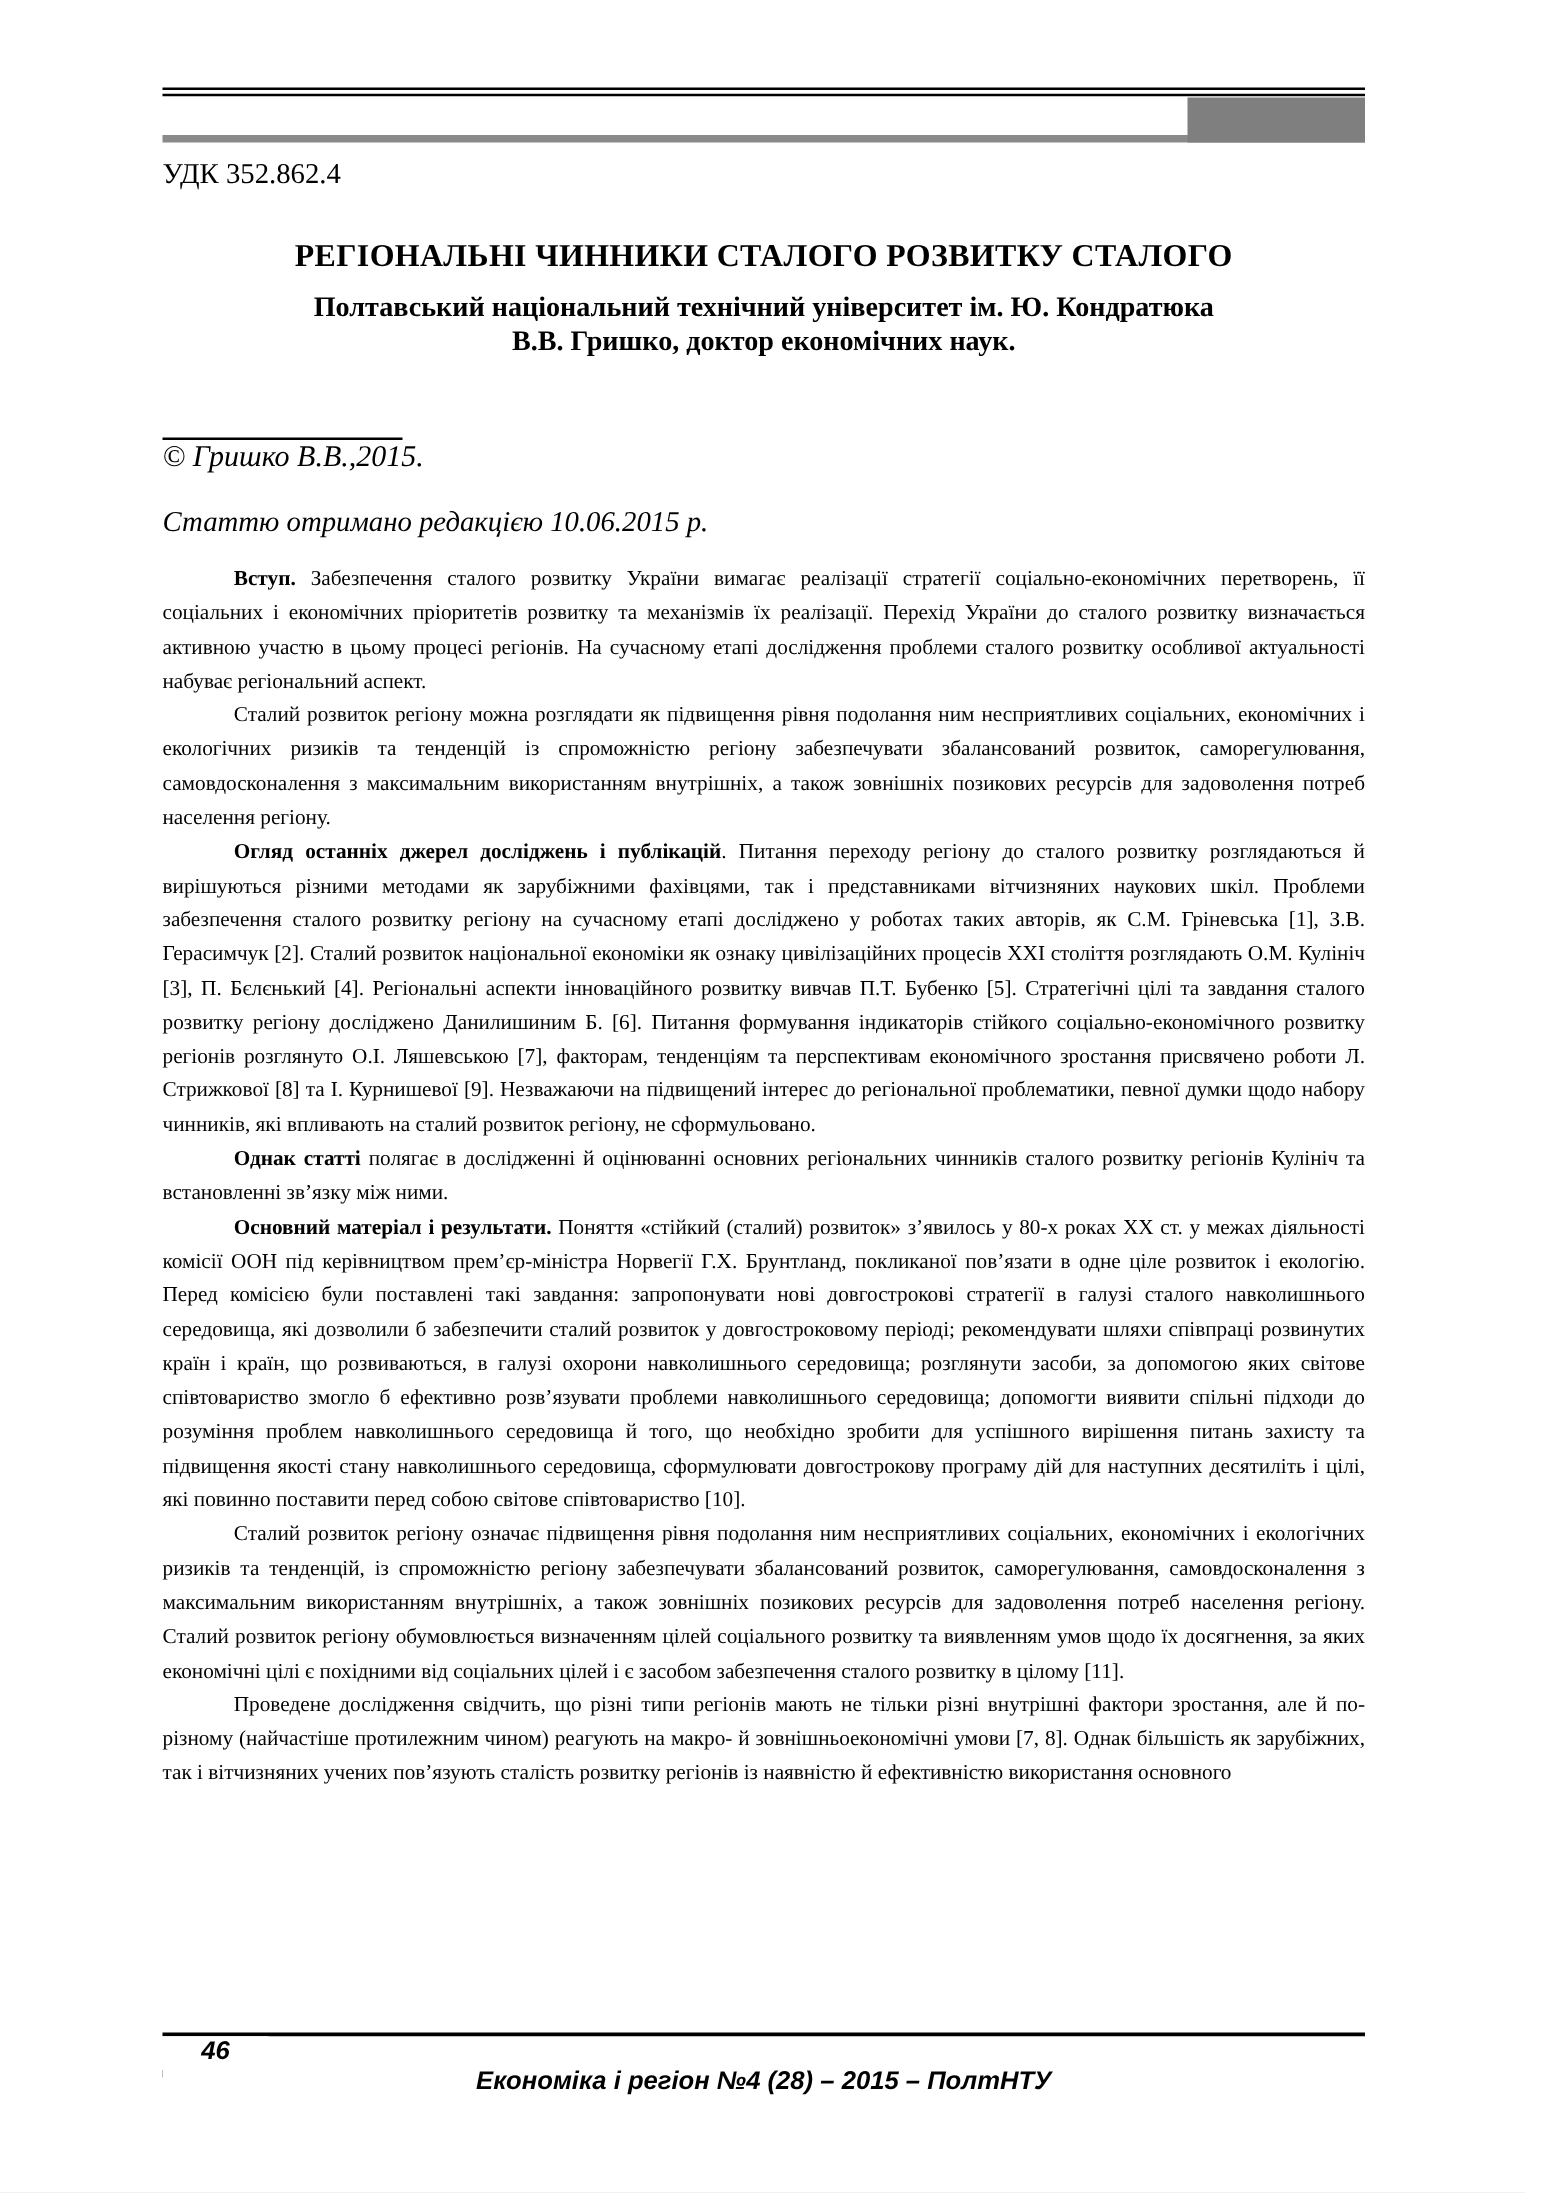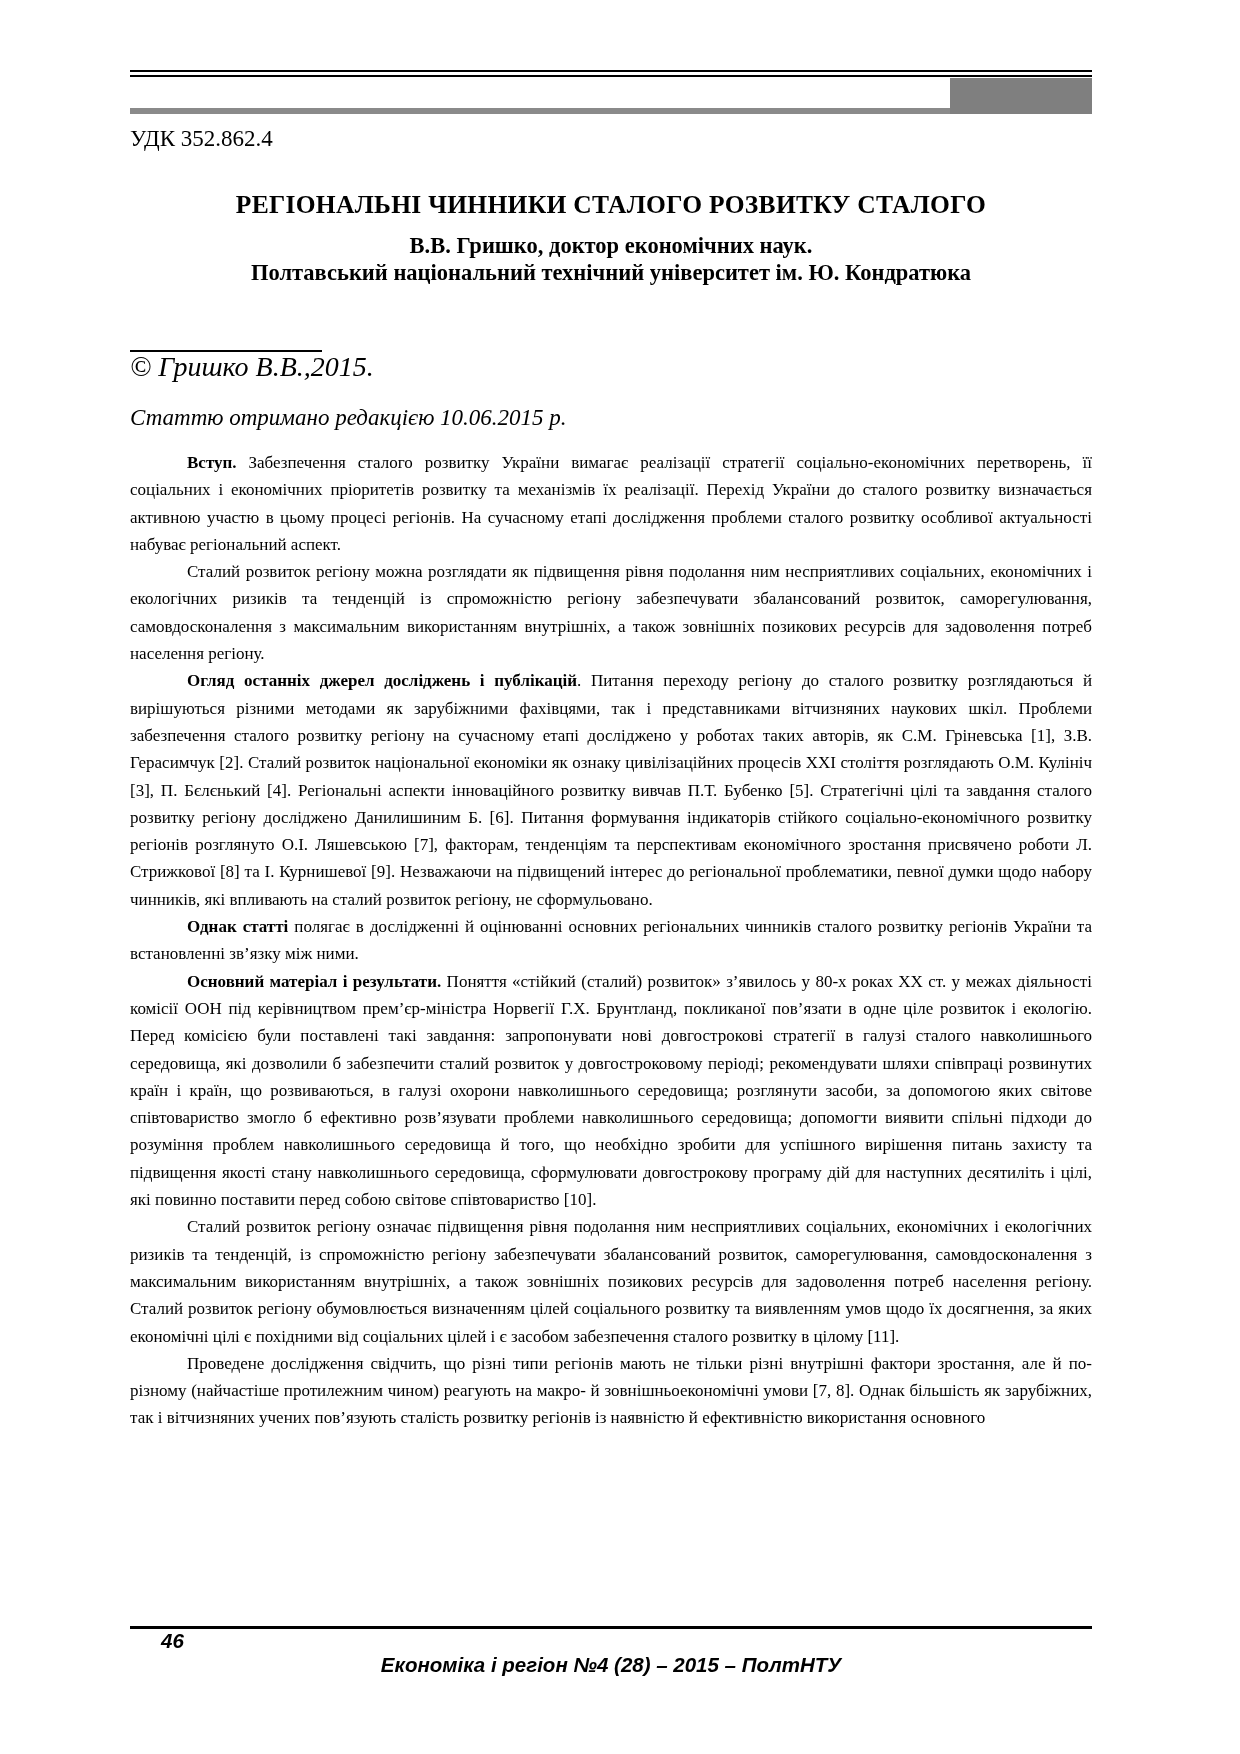--- a/index.html
+++ b/index.html
@@ -29,21 +29,21 @@
     position:absolute; right:0; top:1px; width:142px; height:36px;
     background:var(--block-gray,#7f7f7f);
   }
 
   
   .udc { margin-top:12px; font-size:23px; }
   .title { margin-top:38px; text-align:center; font-weight:bold; font-size:25.5px; letter-spacing:.3px; }
   .authors { margin-top:12px; text-align:center; font-weight:bold; font-size:22.5px; line-height:27px; }
   .footnote { margin-top:64px; }
   .footnote-rule { width:192px; height:0; border-top:2px solid #000; }
-  .copyright { font-style:italic; font-size:28px; line-height:27px; margin-top:1px; }
+  .copyright { font-style:italic; font-size:24px; line-height:27px; margin-top:1px; }
   .received { margin-top:24px; font-style:italic; font-size:23px; line-height:27px; }
 
   
   .body-text { margin-top:18px; font-size:17px; line-height:27.3px; text-align:justify; }
   .body-p { margin:0; text-indent:57px; }
   .body-p .lead { font-weight:bold; }
 
   
   .footer { position:absolute; left:130px; top:1626px; width:962px; }
   .footer-band {
@@ -68,36 +68,36 @@
       <div class="header-band">
         <div class="header-block"></div>
       </div>
     </div>
 
     <div class="udc">УДК 352.862.4</div>
 
     <div class="title">РЕГІОНАЛЬНІ ЧИННИКИ СТАЛОГО РОЗВИТКУ СТАЛОГО</div>
 
     <div class="authors">
+      <div>Полтавський національний технічний університет ім. Ю. Кондратюка</div>
       <div>В.В. Гришко, доктор економічних наук.</div>
-      <div>Полтавський національний технічний університет ім. Ю. Кондратюка</div>
     </div>
 
     <div class="footnote">
       <div class="footnote-rule"></div>
       <div class="copyright">© Гришко В.В.,2015.</div>
     </div>
 
     <div class="received">Статтю отримано редакцією 10.06.2015 р.</div>
 
     <div class="body-text">
       <p class="body-p"><b class="lead">Вступ.</b><span> Забезпечення сталого розвитку України вимагає реалізації стратегії соціально-економічних перетворень, її соціальних і економічних пріоритетів розвитку та механізмів їх реалізації. Перехід України до сталого розвитку визначається активною участю в цьому процесі регіонів. На сучасному етапі дослідження проблеми сталого розвитку особливої актуальності набуває регіональний аспект.</span></p>
       <p class="body-p"><b class="lead"></b><span>Сталий розвиток регіону можна розглядати як підвищення рівня подолання ним несприятливих соціальних, економічних і екологічних ризиків та тенденцій із спроможністю регіону забезпечувати збалансований розвиток, саморегулювання, самовдосконалення з максимальним використанням внутрішніх, а також зовнішніх позикових ресурсів для задоволення потреб населення регіону.</span></p>
       <p class="body-p"><b class="lead">Огляд останніх джерел досліджень і публікацій</b><span>. Питання переходу регіону до сталого розвитку розглядаються й вирішуються різними методами як зарубіжними фахівцями, так і представниками вітчизняних наукових шкіл. Проблеми забезпечення сталого розвитку регіону на сучасному етапі досліджено у роботах таких авторів, як С.М. Гріневська [1], З.В. Герасимчук [2]. Сталий розвиток національної економіки як ознаку цивілізаційних процесів ХХІ століття розглядають О.М. Кулініч [3], П. Бєлєнький [4]. Регіональні аспекти інноваційного розвитку вивчав П.Т. Бубенко [5]. Стратегічні цілі та завдання сталого розвитку регіону досліджено Данилишиним Б. [6]. Питання формування індикаторів стійкого соціально-економічного розвитку регіонів розглянуто О.І. Ляшевською [7], факторам, тенденціям та перспективам економічного зростання присвячено роботи Л. Стрижкової [8] та І. Курнишевої [9]. Незважаючи на підвищений інтерес до регіональної проблематики, певної думки щодо набору чинників, які впливають на сталий розвиток регіону, не сформульовано.</span></p>
-      <p class="body-p"><b class="lead">Однак статті</b><span> полягає в дослідженні й оцінюванні основних регіональних чинників сталого розвитку регіонів України та встановленні зв’язку між ними.</span></p>
+      <p class="body-p"><b class="lead">Однак статті</b><span> полягає в дослідженні й оцінюванні основних регіональних чинників сталого розвитку регіонів Кулініч та встановленні зв’язку між ними.</span></p>
       <p class="body-p"><b class="lead">Основний матеріал і результати.</b><span> Поняття «стійкий (сталий) розвиток» з’явилось у 80-х роках ХХ ст. у межах діяльності комісії ООН під керівництвом прем’єр-міністра Норвегії Г.Х. Брунтланд, покликаної пов’язати в одне ціле розвиток і екологію. Перед комісією були поставлені такі завдання: запропонувати нові довгострокові стратегії в галузі сталого навколишнього середовища, які дозволили б забезпечити сталий розвиток у довгостроковому періоді; рекомендувати шляхи співпраці розвинутих країн і країн, що розвиваються, в галузі охорони навколишнього середовища; розглянути засоби, за допомогою яких світове співтовариство змогло б ефективно розв’язувати проблеми навколишнього середовища; допомогти виявити спільні підходи до розуміння проблем навколишнього середовища й того, що необхідно зробити для успішного вирішення питань захисту та підвищення якості стану навколишнього середовища, сформулювати довгострокову програму дій для наступних десятиліть і цілі, які повинно поставити перед собою світове співтовариство [10].</span></p>
       <p class="body-p"><b class="lead"></b><span>Сталий розвиток регіону означає підвищення рівня подолання ним несприятливих соціальних, економічних і екологічних ризиків та тенденцій, із спроможністю регіону забезпечувати збалансований розвиток, саморегулювання, самовдосконалення з максимальним використанням внутрішніх, а також зовнішніх позикових ресурсів для задоволення потреб населення регіону. Сталий розвиток регіону обумовлюється визначенням цілей соціального розвитку та виявленням умов щодо їх досягнення, за яких економічні цілі є похідними від соціальних цілей і є засобом забезпечення сталого розвитку в цілому [11].</span></p>
       <p class="body-p"><b class="lead"></b><span>Проведене дослідження свідчить, що різні типи регіонів мають не тільки різні внутрішні фактори зростання, але й по-різному (найчастіше протилежним чином) реагують на макро- й зовнішньоекономічні умови [7, 8]. Однак більшість як зарубіжних, так і вітчизняних учених пов’язують сталість розвитку регіонів із наявністю й ефективністю використання основного</span></p>
     </div>
   </div>
 
   <div class="footer">
     <div class="footer-band">
       <div class="footer-page">46</div>
       <div class="footer-gap-l"></div>

